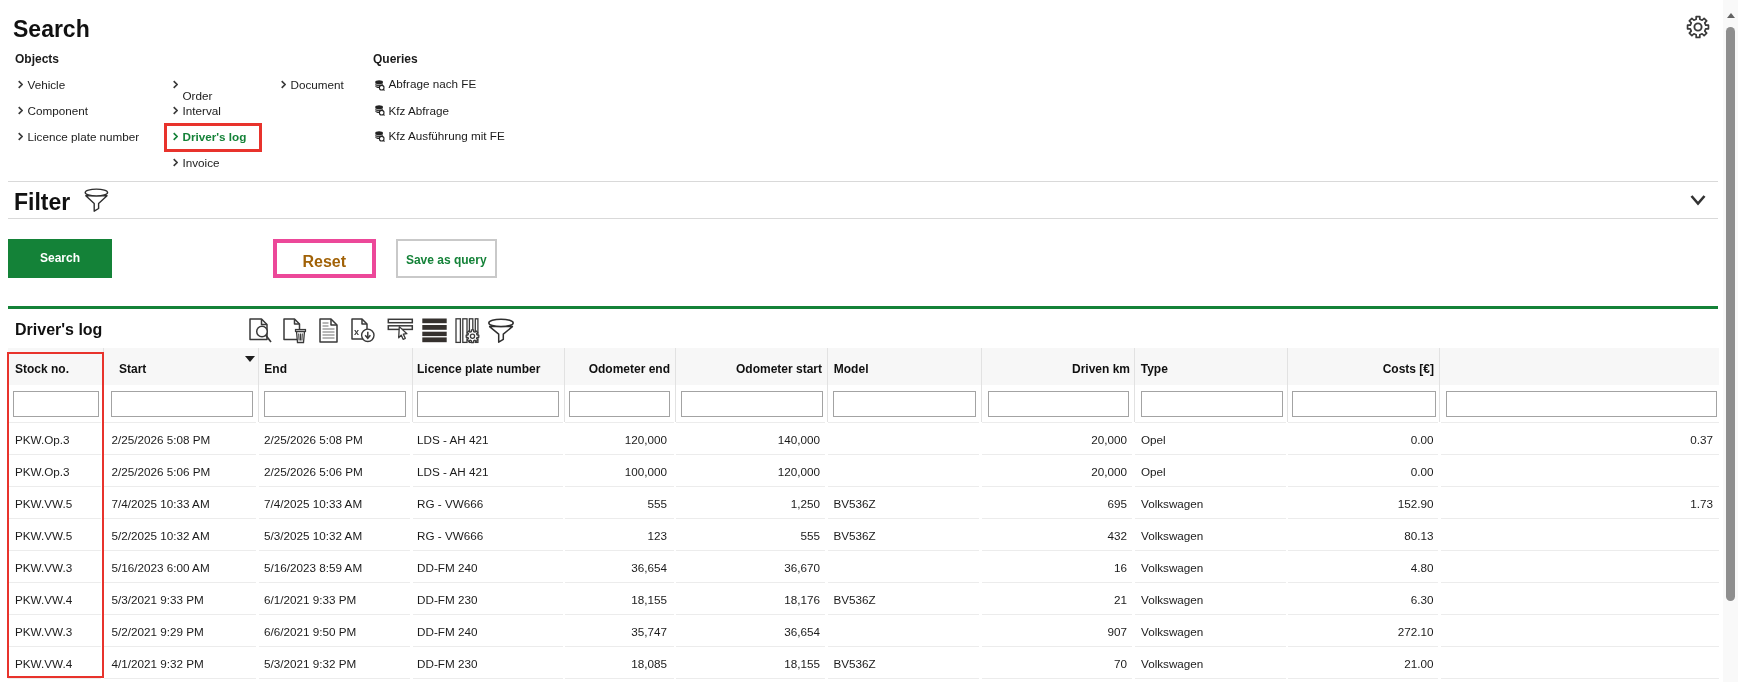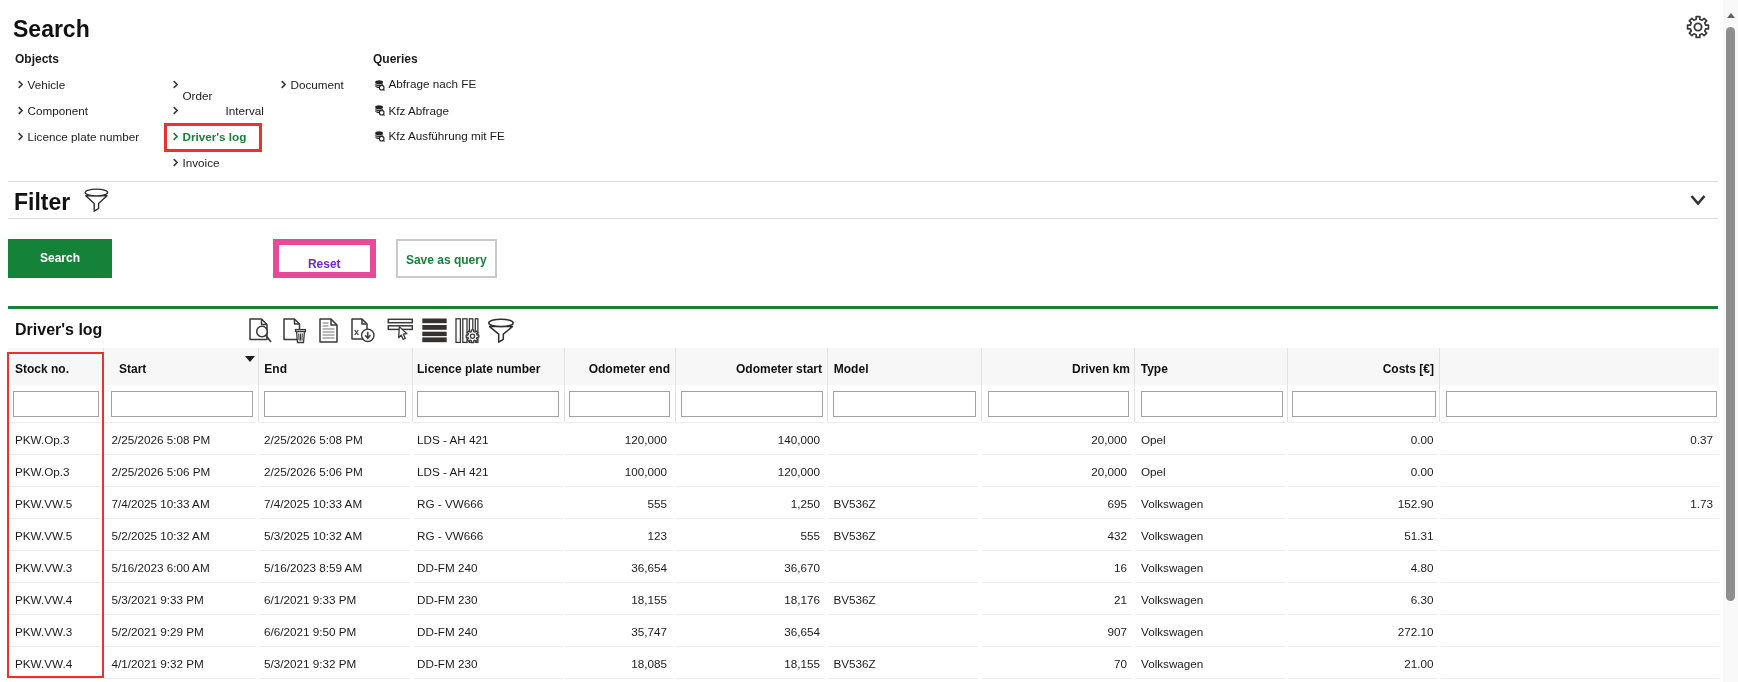--- a/index.html
+++ b/index.html
@@ -30,21 +30,21 @@
         <polyline points="0.7,1.1 4.1,4.5 0.7,7.9" fill="none" stroke="#3a3a3a" stroke-width="1.6"></polyline>
       </svg></div>
 <div class="ab lnk" style="left:27.5px;top:127.5px;height:18px;line-height:18px;color:#1b1b1b;">Licence plate number</div>
 <div class="ab" style="left:172.5px;top:75.5px;height:18px;line-height:18px;"><svg width="5" height="9" viewBox="0 0 5 9" style="vertical-align:middle;margin-bottom:2px;">
         <polyline points="0.7,1.1 4.1,4.5 0.7,7.9" fill="none" stroke="#3a3a3a" stroke-width="1.6"></polyline>
       </svg></div>
 <div class="ab lnk" style="left:182.5px;top:87px;height:18px;line-height:18px;color:#1b1b1b;">Order</div>
 <div class="ab" style="left:172.5px;top:101.5px;height:18px;line-height:18px;"><svg width="5" height="9" viewBox="0 0 5 9" style="vertical-align:middle;margin-bottom:2px;">
         <polyline points="0.7,1.1 4.1,4.5 0.7,7.9" fill="none" stroke="#3a3a3a" stroke-width="1.6"></polyline>
       </svg></div>
-<div class="ab lnk" style="left:182.5px;top:101.5px;height:18px;line-height:18px;color:#1b1b1b;margin-left:43px;">Interval</div>
+<div class="ab lnk" style="left:182.5px;top:101.5px;height:18px;line-height:18px;color:#1b1b1b;">Interval</div>
 <div class="ab" style="left:172.5px;top:127.5px;height:18px;line-height:18px;"><svg width="5" height="9" viewBox="0 0 5 9" style="vertical-align:middle;margin-bottom:2px;">
         <polyline points="0.7,1.1 4.1,4.5 0.7,7.9" fill="none" stroke="#148238" stroke-width="1.6"></polyline>
       </svg></div>
 <div class="ab lnk" style="left:182.5px;top:127.5px;height:18px;line-height:18px;color:#148238;font-weight:700;">Driver's log</div>
 <div class="ab" style="left:172.5px;top:153.5px;height:18px;line-height:18px;"><svg width="5" height="9" viewBox="0 0 5 9" style="vertical-align:middle;margin-bottom:2px;">
         <polyline points="0.7,1.1 4.1,4.5 0.7,7.9" fill="none" stroke="#3a3a3a" stroke-width="1.6"></polyline>
       </svg></div>
 <div class="ab lnk" style="left:182.5px;top:153.5px;height:18px;line-height:18px;color:#1b1b1b;">Invoice</div>
 <div class="ab" style="left:280.5px;top:75.5px;height:18px;line-height:18px;"><svg width="5" height="9" viewBox="0 0 5 9" style="vertical-align:middle;margin-bottom:2px;">
         <polyline points="0.7,1.1 4.1,4.5 0.7,7.9" fill="none" stroke="#3a3a3a" stroke-width="1.6"></polyline>
@@ -82,21 +82,21 @@
 <div class="ab" style="left:14px;top:189px;font-size:23px;font-weight:700;color:#111;">Filter</div>
 <svg class="ab" style="left:84px;top:188px;" width="26" height="24" viewBox="0 0 26 24">
 <path d="M12.4,7.8 L1.8,7.8 L10.2,15.5 L10.2,23.2 L14.6,20.5 L14.6,15.5 L23.0,7.8 Z" fill="#fff" stroke="#2e2e2e" stroke-width="1.4" stroke-linejoin="round"></path>
 <ellipse cx="12.4" cy="4.5" rx="11.2" ry="3.4" fill="#fff" stroke="#2e2e2e" stroke-width="1.4"></ellipse>
 </svg>
 <svg class="ab" style="left:1690px;top:194px;" width="16" height="12" viewBox="0 0 16 12">
       <polyline points="1.5,2 8,9.5 14.5,2" fill="none" stroke="#333" stroke-width="2.6"></polyline>
     </svg>
 <div class="ab" style="left:8px;top:218.4px;width:1710px;height:1px;background:#d9d9d9;"></div>
 <div class="ab" style="left:8px;top:239px;width:104px;height:39px;box-sizing:border-box;background:#148238;color:#fff;border:none;font-size:12px;font-weight:700;text-align:center;line-height:38.5px;">Search</div>
-<div class="ab" style="left:273px;top:239px;width:102.5px;height:39px;box-sizing:border-box;background:#fff;color:#6d28d9;border:6px solid #ec4899;font-size:12px;font-weight:700;text-align:center;line-height:38.5px;">Reset</div>
+<div class="ab" style="left:273px;top:239px;width:102.5px;height:39px;box-sizing:border-box;background:#fff;color:#a16207;border:4px solid #ec4899;font-size:16px;font-weight:700;text-align:center;line-height:38.5px;">Reset</div>
 <div class="ab" style="left:395.5px;top:239px;width:101.5px;height:39px;box-sizing:border-box;background:#fff;color:#148238;border:2px solid #c9c9c9;font-size:12px;font-weight:700;text-align:center;line-height:38.5px;">Save as query</div>
 <div class="ab" style="left:8px;top:306px;width:1710px;height:2.5px;background:#148238;"></div>
 <div class="ab" style="left:15px;top:321px;font-size:16px;font-weight:700;color:#111;">Driver's log</div>
 <svg class="ab" style="left:249px;top:317.5px;" width="23" height="26" viewBox="0 0 23 26">
 <path d="M1,1 L12.5,1 L18,6.5 L18,21.5 L1,21.5 Z" fill="#fff" stroke="#3a3a3a" stroke-width="1.5" stroke-linejoin="round"></path>
 <path d="M12.5,1 L12.5,6.5 L18,6.5" fill="none" stroke="#3a3a3a" stroke-width="1.5" stroke-linejoin="round"></path>
 <circle cx="13" cy="13.5" r="5.3" fill="#fff" stroke="#3a3a3a" stroke-width="1.5"></circle>
 <line x1="16.8" y1="17.3" x2="22" y2="24" stroke="#3a3a3a" stroke-width="1.7"></line>
 </svg>
 <svg class="ab" style="left:283px;top:317.5px;" width="25" height="26" viewBox="0 0 25 26">
@@ -229,21 +229,21 @@
 <div class="cell" style="right:25px;top:488.2px;height:31.9px;line-height:31.9px;">1.73</div>
 <div class="cell" style="left:15px;top:520.1px;height:31.9px;line-height:31.9px;">PKW.VW.5</div>
 <div class="cell" style="left:111.5px;top:520.1px;height:31.9px;line-height:31.9px;">5/2/2025 10:32 AM</div>
 <div class="cell" style="left:264px;top:520.1px;height:31.9px;line-height:31.9px;">5/3/2025 10:32 AM</div>
 <div class="cell" style="left:417px;top:520.1px;height:31.9px;line-height:31.9px;">RG - VW666</div>
 <div class="cell" style="right:1071px;top:520.1px;height:31.9px;line-height:31.9px;">123</div>
 <div class="cell" style="right:918px;top:520.1px;height:31.9px;line-height:31.9px;">555</div>
 <div class="cell" style="left:833.5px;top:520.1px;height:31.9px;line-height:31.9px;">BV536Z</div>
 <div class="cell" style="right:611px;top:520.1px;height:31.9px;line-height:31.9px;">432</div>
 <div class="cell" style="left:1141px;top:520.1px;height:31.9px;line-height:31.9px;">Volkswagen</div>
-<div class="cell" style="right:304.5px;top:520.1px;height:31.9px;line-height:31.9px;">51.31</div>
+<div class="cell" style="right:304.5px;top:520.1px;height:31.9px;line-height:31.9px;">80.13</div>
 <div class="cell" style="left:15px;top:552.0px;height:31.9px;line-height:31.9px;">PKW.VW.3</div>
 <div class="cell" style="left:111.5px;top:552.0px;height:31.9px;line-height:31.9px;">5/16/2023 6:00 AM</div>
 <div class="cell" style="left:264px;top:552.0px;height:31.9px;line-height:31.9px;">5/16/2023 8:59 AM</div>
 <div class="cell" style="left:417px;top:552.0px;height:31.9px;line-height:31.9px;">DD-FM 240</div>
 <div class="cell" style="right:1071px;top:552.0px;height:31.9px;line-height:31.9px;">36,654</div>
 <div class="cell" style="right:918px;top:552.0px;height:31.9px;line-height:31.9px;">36,670</div>
 <div class="cell" style="right:611px;top:552.0px;height:31.9px;line-height:31.9px;">16</div>
 <div class="cell" style="left:1141px;top:552.0px;height:31.9px;line-height:31.9px;">Volkswagen</div>
 <div class="cell" style="right:304.5px;top:552.0px;height:31.9px;line-height:31.9px;">4.80</div>
 <div class="cell" style="left:15px;top:584.0px;height:31.9px;line-height:31.9px;">PKW.VW.4</div>

